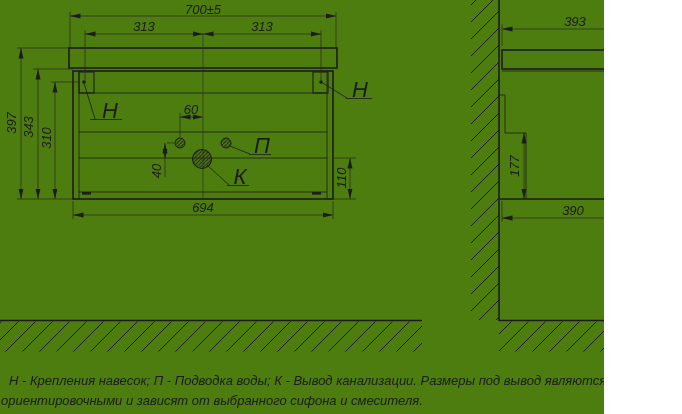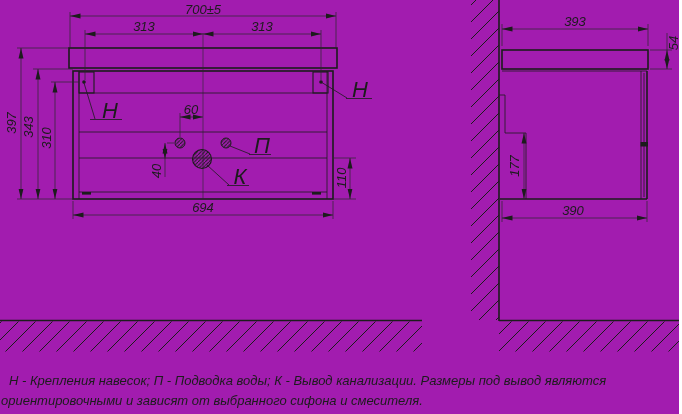--- a/index.html
+++ b/index.html
@@ -1,16 +1,16 @@
 <!DOCTYPE html>
 <html><head>
 <meta charset="utf-8">
 <style>
   html,body{margin:0;padding:0;background:#ffffff;}
-  .stage{position:relative;width:679px;height:414px;background:#a21caf;overflow:hidden;
+  .stage{position:relative;width:604px;height:414px;background:#4d7c0f;overflow:hidden;
          font-family:"Liberation Sans",sans-serif;}
   svg{position:absolute;left:0;top:0;}
   .thin{fill:none;stroke:#1c1c1c;stroke-width:0.8;}
   .med{fill:none;stroke:#1c1c1c;stroke-width:1.1;}
   .thick{fill:none;stroke:#1c1c1c;stroke-width:1.6;}
   .ext{fill:none;stroke:#2a2a2a;stroke-width:0.7;}
   .dim{fill:none;stroke:#2a2a2a;stroke-width:0.7;}
   .axis{fill:none;stroke:#2a2a2a;stroke-width:0.6;}
   .solid{fill:#1c1c1c;stroke:none;}
   text{font-family:"Liberation Sans",sans-serif;font-style:italic;fill:#1c1c1c;}

